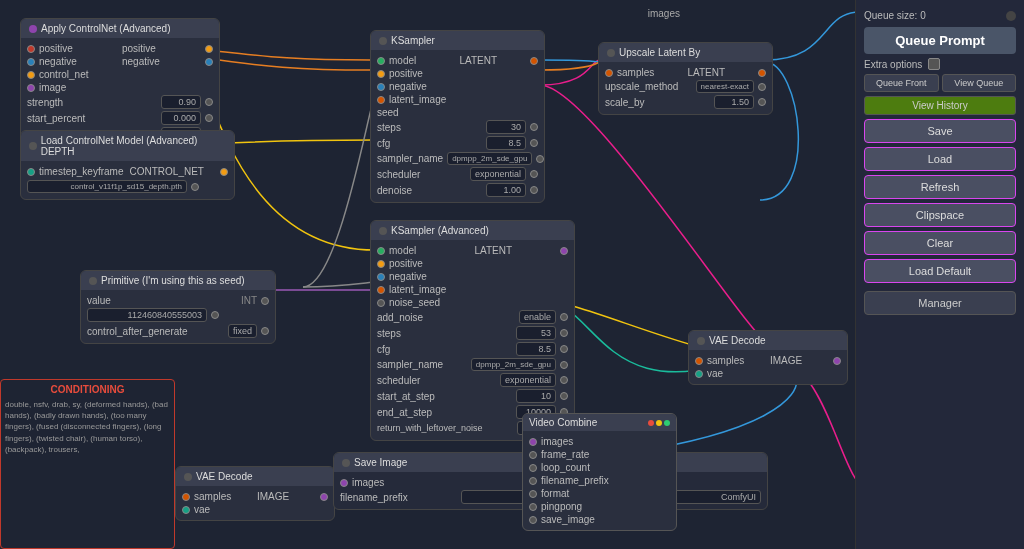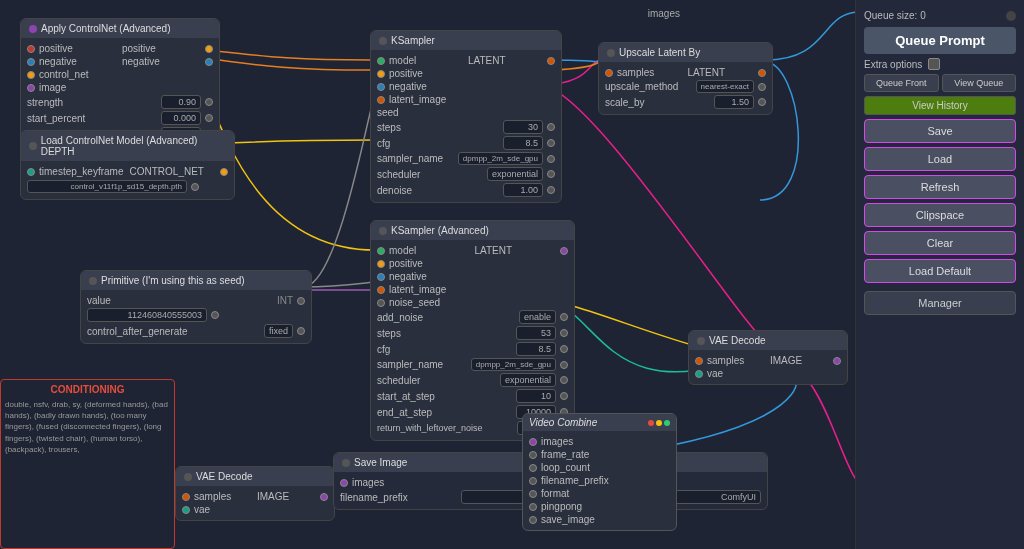--- a/index.html
+++ b/index.html
@@ -266,21 +266,20 @@
     }
     .video-combine-title {
       background: #3a3f50;
       padding: 3px 6px;
       border-radius: 5px 5px 0 0;
       font-size: 10px;
       color: #ddd;
       display: flex;
       align-items: center;
       gap: 4px;
-      font-style: italic;
     }
     .vc-dots {
       display: flex; gap: 2px; margin-left: auto;
     }
     .vc-dot {
       width: 6px; height: 6px;
       border-radius: 50%;
     }
   </style>
 </head>
@@ -377,21 +376,21 @@
         <span class="label right-port">CONTROL_NET</span>
         <span class="port port-yellow"></span>
       </div>
       <div class="node-row" style="padding: 2px 0;">
         <span class="value" style="font-size:8px; min-width:160px">control_v11f1p_sd15_depth.pth</span>
         <span class="port port-gray"></span>
       </div>
     </div>
   </div>
 
-  <div class="node" style="left:80px; top:270px; width:232px;">
+  <div class="node" style="left:80px; top:270px; width:196px;">
     <div class="node-title">
       <span class="dot" style="background:#555"></span>
       <span>Primitive (I'm using this as seed)</span>
     </div>
     <div class="node-body">
       <div class="node-row">
         <span class="label">value</span>
         <span style="margin-left:auto; color:#888; font-size:10px;">INT</span>
         <span class="port port-gray"></span>
       </div>
@@ -400,21 +399,21 @@
         <span class="port port-gray"></span>
       </div>
       <div class="node-row">
         <span class="label">control_after_generate</span>
         <span class="select-val">fixed</span>
         <span class="port port-gray"></span>
       </div>
     </div>
   </div>
 
-  <div class="node" style="left:370px; top:30px; width:192px;">
+  <div class="node" style="left:370px; top:30px; width:175px;">
     <div class="node-title">
       <span class="dot" style="background:#555"></span>
       <span>KSampler</span>
     </div>
     <div class="node-body">
       <div class="node-row">
         <span class="port port-green"></span>
         <span class="label">model</span>
         <span class="label right-port">LATENT</span>
         <span class="port port-orange"></span>

